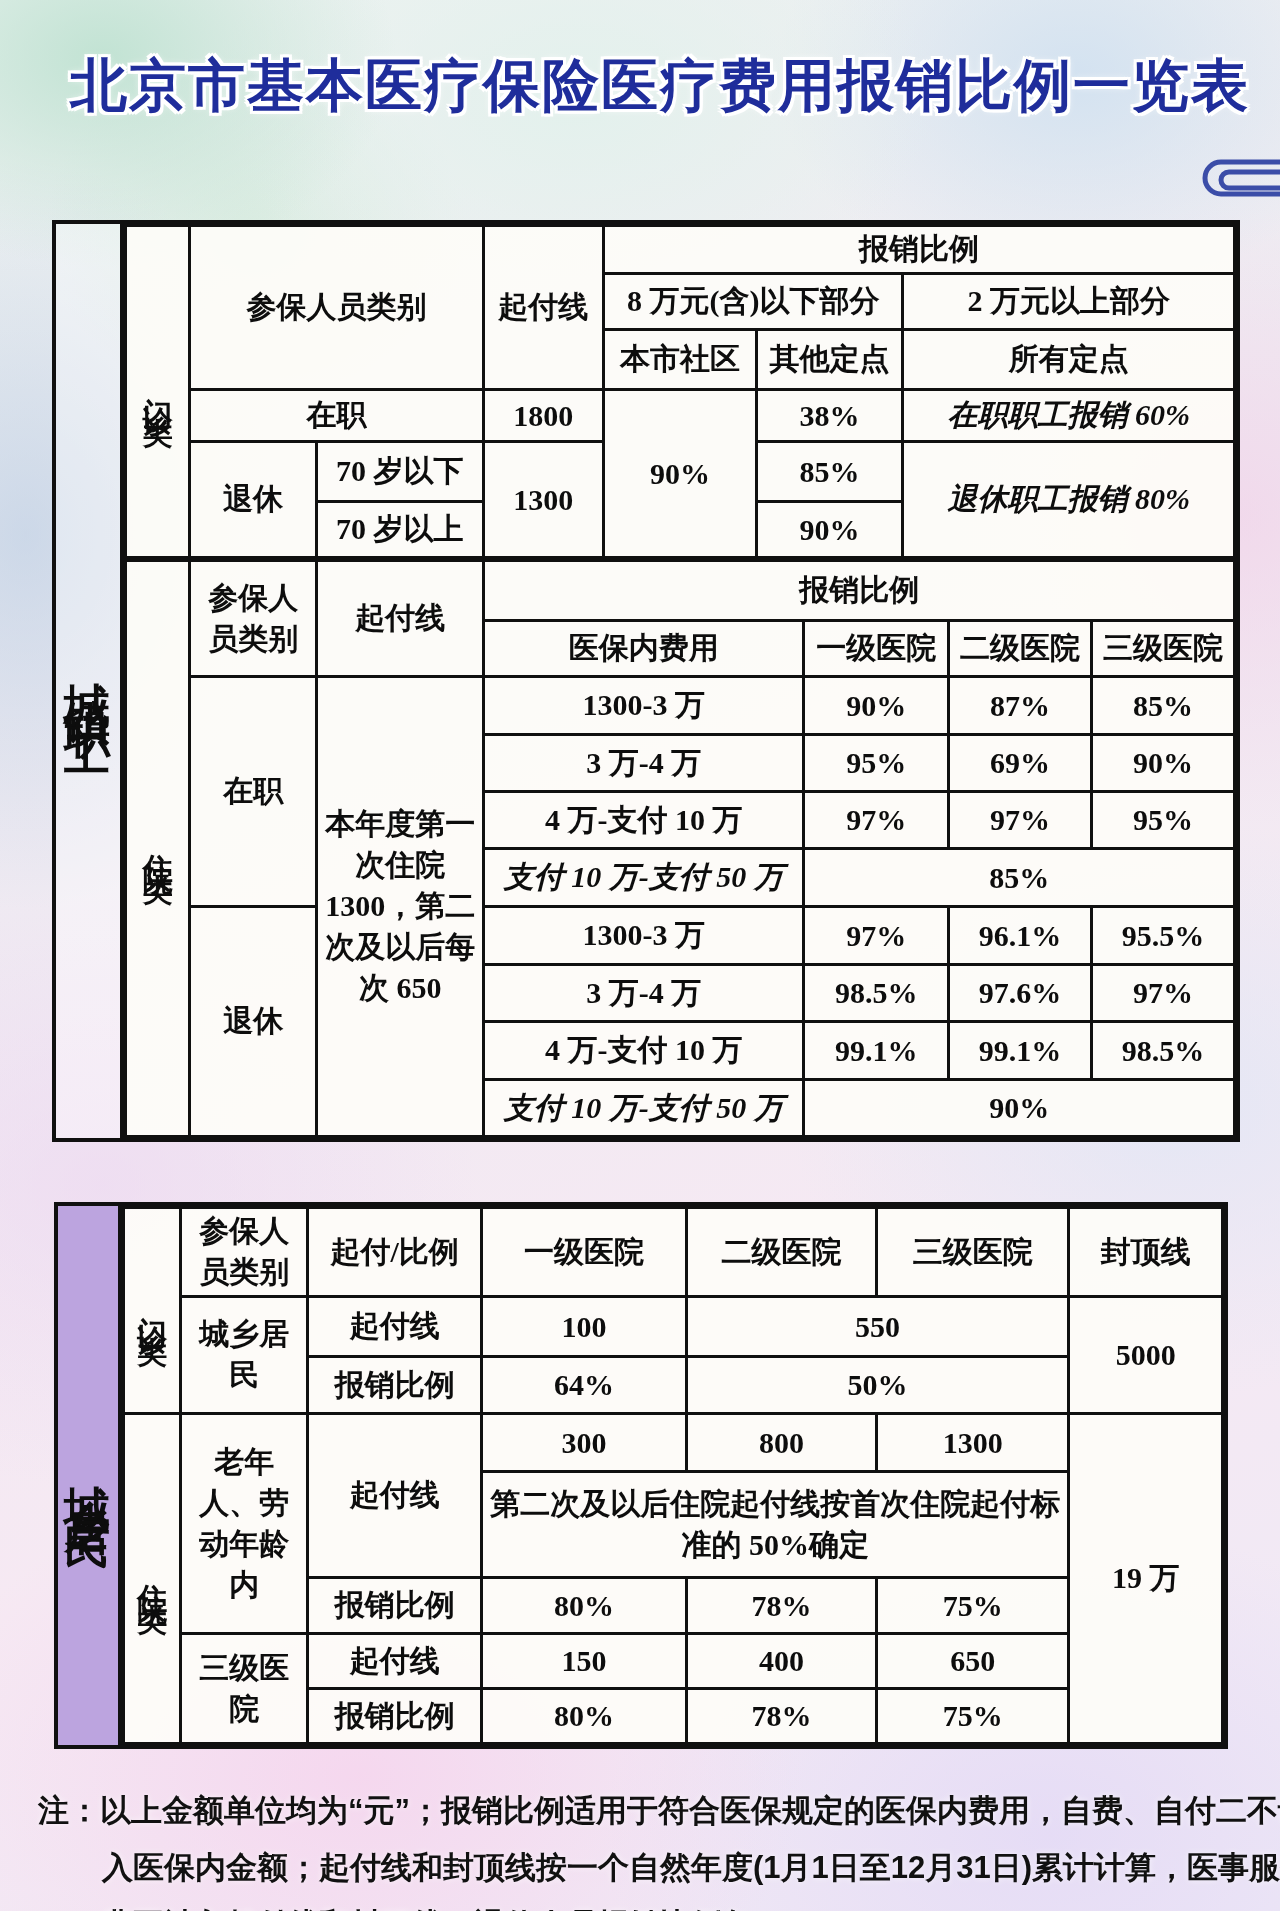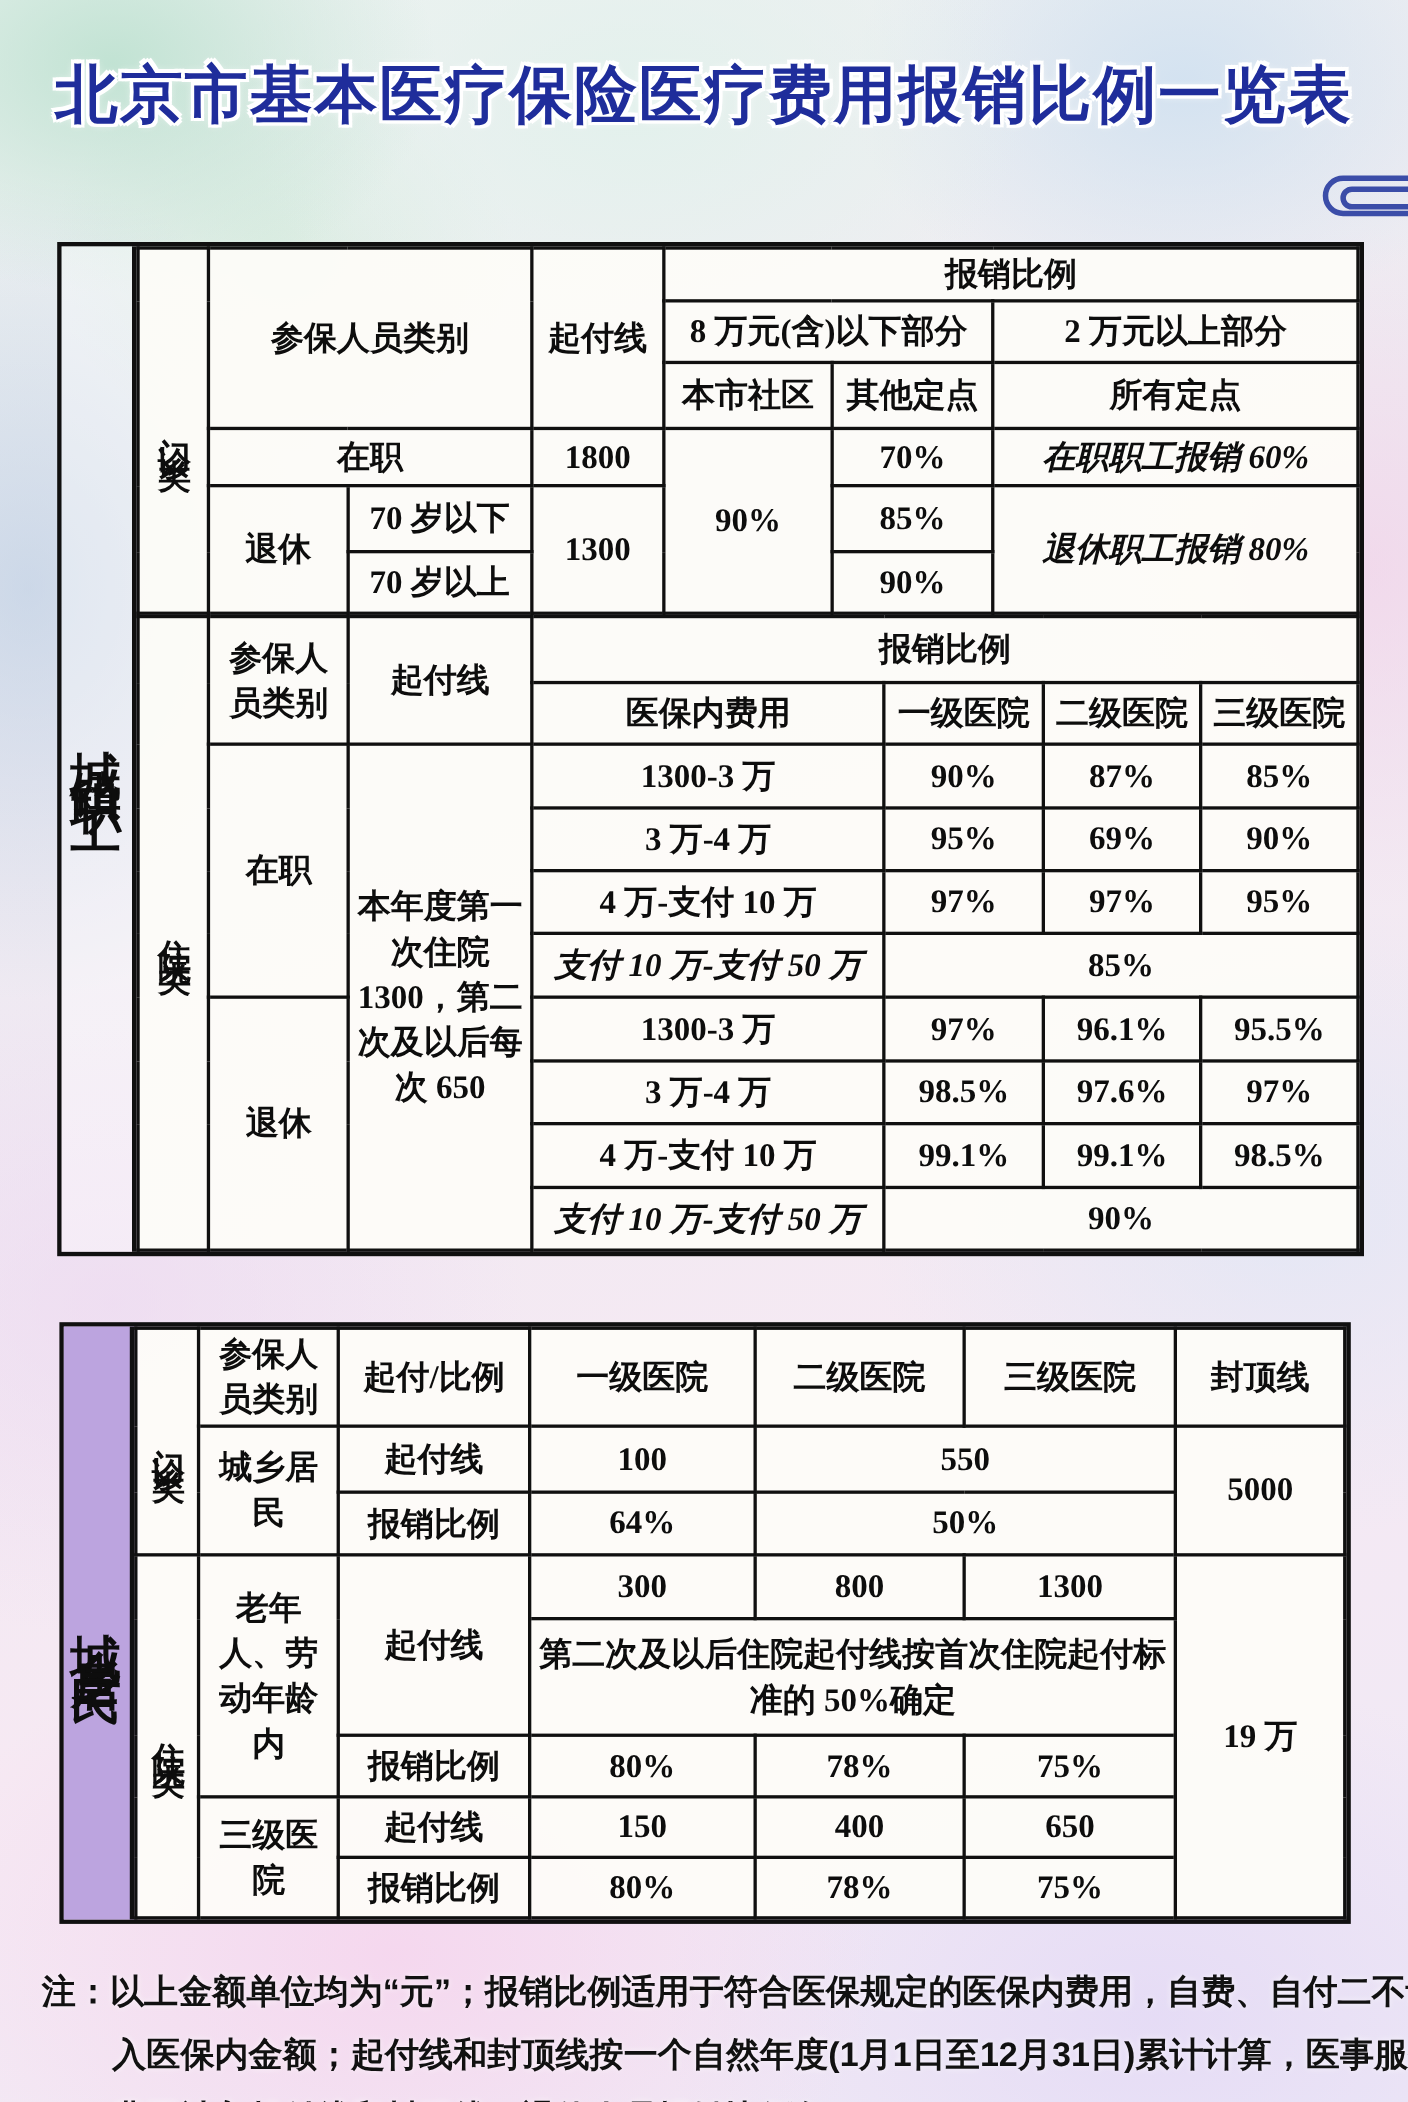--- a/index.html
+++ b/index.html
@@ -13,21 +13,21 @@
       radial-gradient(390px 520px at 2% 28%, rgba(176,198,224,.55), transparent 72%),
       radial-gradient(300px 260px at 20% 12%,rgba(214,236,222,.8), transparent 70%),
       radial-gradient(420px 430px at 97% 27%,rgba(242,206,231,.6), transparent 72%),
       radial-gradient(520px 420px at 8% 62%, rgba(236,214,241,.6), transparent 72%),
       radial-gradient(540px 400px at 92% 58%,rgba(214,229,246,.55), transparent 72%),
       radial-gradient(620px 430px at 28% 93%,rgba(246,208,236,.7), transparent 72%),
       radial-gradient(620px 440px at 82% 96%,rgba(224,213,246,.65), transparent 72%),
       linear-gradient(160deg,#edf3f1 0%,#efeaf2 38%,#f6e9f3 68%,#eee9f6 100%);
   }
   .title{
-    position:absolute;left:30px;top:48px;width:1220px;text-align:center;
+    position:absolute;left:30px;top:48px;width:1220px;text-align:right;
     font-size:57px;font-weight:bold;letter-spacing:2px;color:#1f2d9b;
     text-shadow:
       -3px 0 0 #fff, 3px 0 0 #fff, 0 -3px 0 #fff, 0 3px 0 #fff,
       -3px -3px 0 #fff, 3px 3px 0 #fff, -3px 3px 0 #fff, 3px -3px 0 #fff,
       0 0 9px rgba(255,255,255,.95);
   }
   .tablewrap{position:absolute;display:flex;border:4px solid #101010;}
   .sidecol{display:flex;align-items:center;justify-content:center;border-right:4px solid #101010;}
   .sidecol.employee{width:64px;background:rgba(255,255,255,.38);}
   .sidecol.resident{width:60px;background:rgba(184,160,221,.95);}
@@ -95,21 +95,21 @@
         </tr>
         <tr style="height:60px">
           <td>本市社区</td>
           <td>其他定点</td>
           <td>所有定点</td>
         </tr>
         <tr style="height:52px">
           <td colspan="2">在职</td>
           <td>1800</td>
           <td rowspan="3">90%</td>
-          <td>70%</td>
+          <td>38%</td>
           <td class="nowrap">在职职工报销 60%</td>
         </tr>
         <tr style="height:60px">
           <td rowspan="2">退休</td>
           <td>70 岁以下</td>
           <td rowspan="2">1300</td>
           <td>85%</td>
           <td rowspan="2" class="nowrap">退休职工报销 80%</td>
         </tr>
         <tr style="height:56px">

